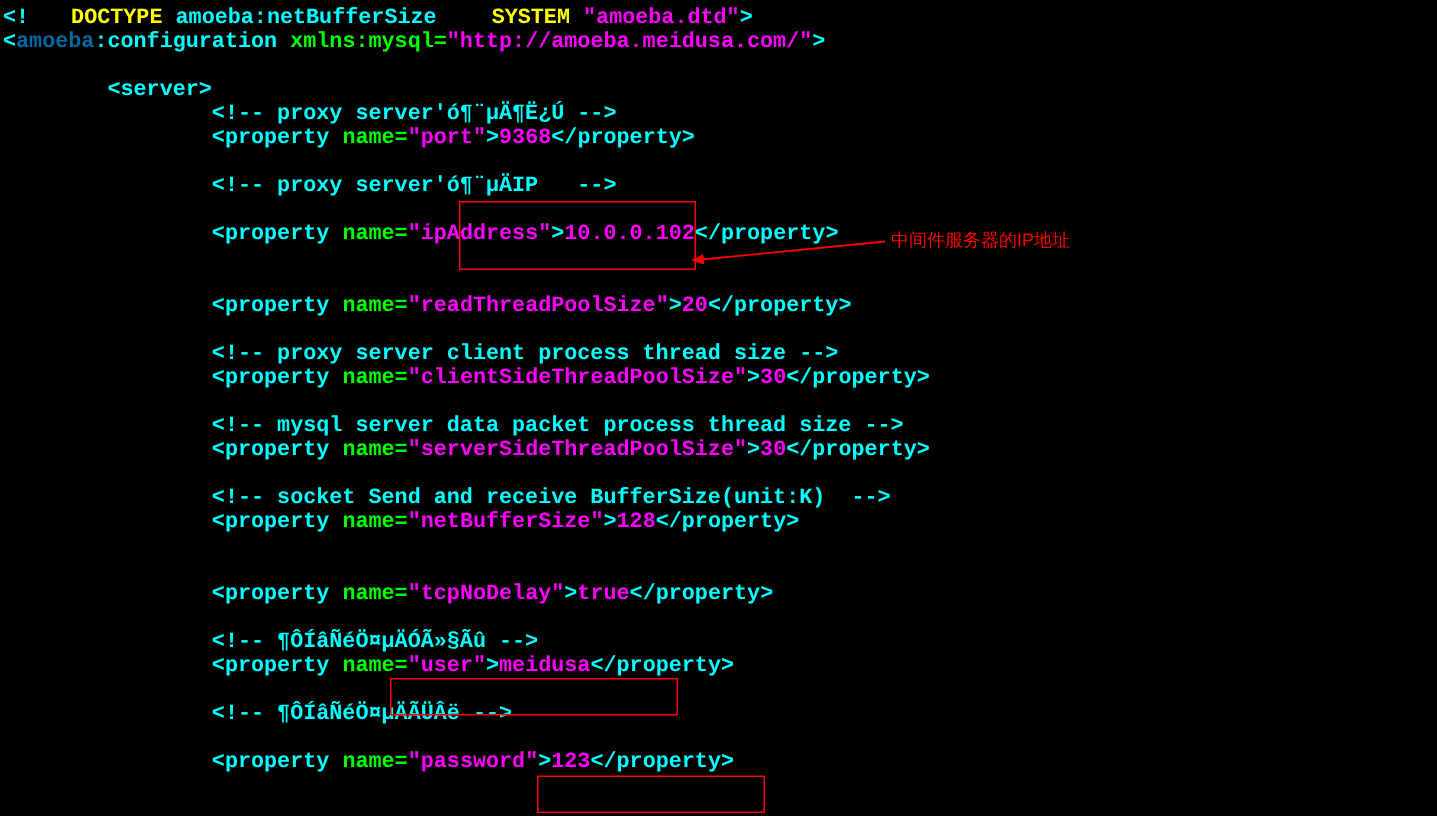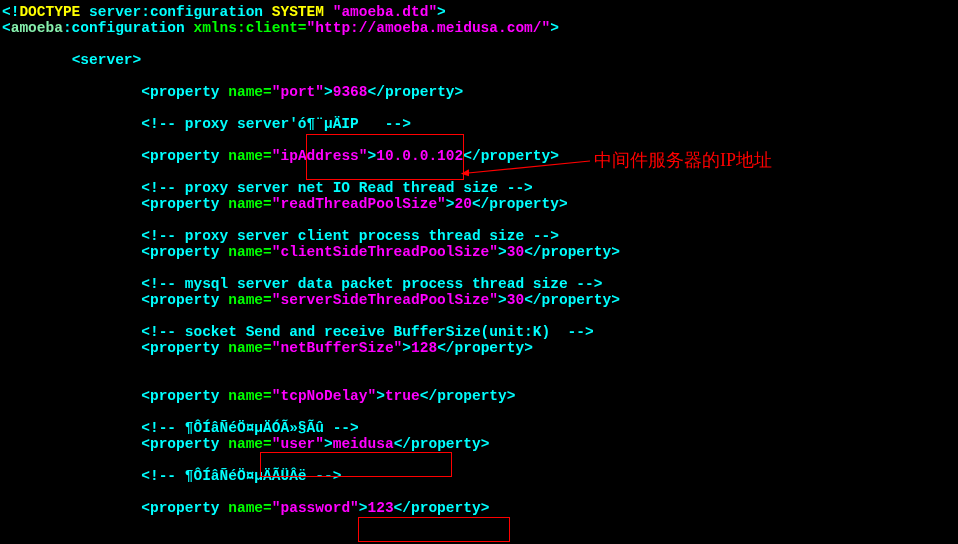--- a/index.html
+++ b/index.html
@@ -10,71 +10,71 @@
     font-size: 14.5px;
     font-weight: bold;
     line-height: 16px;
     width: 958px;
     height: 544px;
     box-sizing: border-box;
     overflow: hidden;
     position: relative;
   }
   .line { white-space: pre; }
-  .r { color: #86efac; text-align: right; }          
+  .r { color: #0369a1; text-align: right; }          
   .c { color: #00ffff; }          
   .m { color: #ff00ff; }          
-  .y { color: #ffff00; }          
+  .y { color: #ffff00; margin-left: 28px; }          
   .g { color: #00ff00; }          
   .box {
     position: absolute;
     border: 1.5px solid #ff0000;
     box-sizing: border-box;
     pointer-events: none;
   }
   .annot {
     position: absolute;
     color: #ff0000;
-    font-family: Liberation Serif, serif;
-    font-size: 18px;
+    font-family: Liberation Sans, sans-serif;
+    font-size: 12px;
     font-weight: normal;
     white-space: nowrap;
   }
   svg.arrow {
     position: absolute;
     pointer-events: none;
     overflow: visible;
   }
   .pad { display: inline-block; }
 </style>
 </head>
 <body>
 
-<div class="line"><span class="c">&lt;!</span><span class="y">DOCTYPE</span><span class="c"> </span><span class="c">server:configuration</span><span class="c"> </span><span class="y">SYSTEM</span><span class="c"> </span><span class="m">"amoeba.dtd"</span><span class="c">&gt;</span></div>
+<div class="line"><span class="c">&lt;!</span><span class="y">DOCTYPE</span><span class="c"> </span><span class="c">amoeba:netBufferSize</span><span class="c"> </span><span class="y">SYSTEM</span><span class="c"> </span><span class="m">"amoeba.dtd"</span><span class="c">&gt;</span></div>
 
-<div class="line"><span class="c">&lt;</span><span class="r">amoeba</span><span class="c">:configuration </span><span class="g">xmlns:client=</span><span class="m">"http://amoeba.meidusa.com/"</span><span class="c">&gt;</span></div>
+<div class="line"><span class="c">&lt;</span><span class="r">amoeba</span><span class="c">:configuration </span><span class="g">xmlns:mysql=</span><span class="m">"http://amoeba.meidusa.com/"</span><span class="c">&gt;</span></div>
 
 <div class="line"> </div>
 
 <div class="line"><span class="pad">        </span><span class="c">&lt;</span><span class="c">server</span><span class="c">&gt;</span></div>
 
-<div class="line"><span class="pad">                </span></div>
+<div class="line"><span class="pad">                </span><span class="c">&lt;!-- proxy server'ó¶¨µÄ¶Ë¿Ú --&gt;</span></div>
 
 <div class="line"><span class="pad">                </span><span class="c">&lt;</span><span class="c">property</span><span class="c"> </span><span class="g">name=</span><span class="m">"port"</span><span class="c">&gt;</span><span class="m">9368</span><span class="c">&lt;/</span><span class="c">property</span><span class="c">&gt;</span></div>
 
 <div class="line"> </div>
 
 <div class="line"><span class="pad">                </span><span class="c">&lt;!-- proxy server'ó¶¨µÄIP   --&gt;</span></div>
 <div class="line"> </div>
 
 <div class="line"><span class="pad">                </span><span class="c">&lt;</span><span class="c">property</span><span class="c"> </span><span class="g">name=</span><span class="m">"ipAddress"</span><span class="c">&gt;</span><span class="m">10.0.0.102</span><span class="c">&lt;/</span><span class="c">property</span><span class="c">&gt;</span></div>
 
 <div class="line"> </div>
 
-<div class="line"><span class="pad">                </span><span class="c">&lt;!-- proxy server net IO Read thread size --&gt;</span></div>
+<div class="line"><span class="pad">                </span></div>
 <div class="line"><span class="pad">                </span><span class="c">&lt;</span><span class="c">property</span><span class="c"> </span><span class="g">name=</span><span class="m">"readThreadPoolSize"</span><span class="c">&gt;</span><span class="m">20</span><span class="c">&lt;/</span><span class="c">property</span><span class="c">&gt;</span></div>
 
 <div class="line"> </div>
 
 <div class="line"><span class="pad">                </span><span class="c">&lt;!-- proxy server client process thread size --&gt;</span></div>
 <div class="line"><span class="pad">                </span><span class="c">&lt;</span><span class="c">property</span><span class="c"> </span><span class="g">name=</span><span class="m">"clientSideThreadPoolSize"</span><span class="c">&gt;</span><span class="m">30</span><span class="c">&lt;/</span><span class="c">property</span><span class="c">&gt;</span></div>
 
 <div class="line"> </div>
 
 <div class="line"><span class="pad">                </span><span class="c">&lt;!-- mysql server data packet process thread size --&gt;</span></div>

